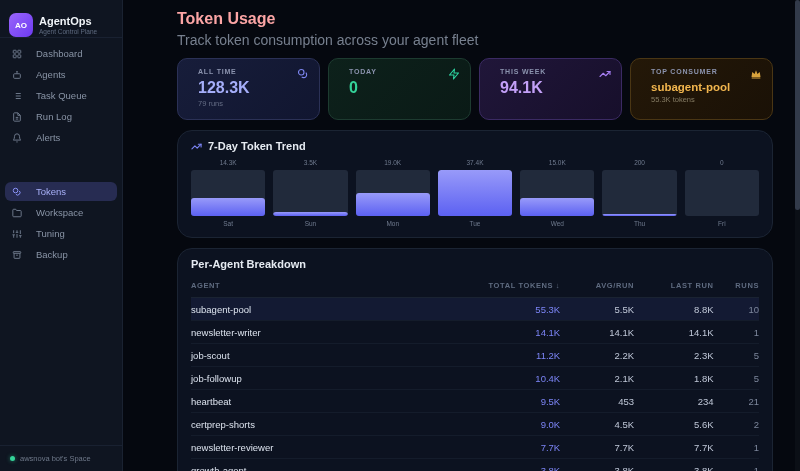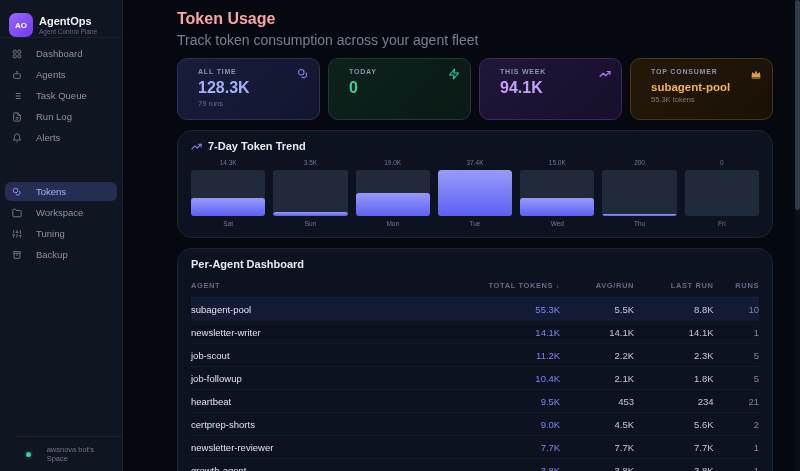--- a/index.html
+++ b/index.html
@@ -32,23 +32,23 @@
   .nav { padding:6px 5px; }
   .nav-item {
     display:flex; align-items:center; gap:14px;
     padding:4px 7px; margin-bottom:2px; border-radius:6px;
     font-size:9.5px; color:#8994a6; cursor:pointer; height:19px;
   }
   .nav-item .nv-icon { color:#6b7688; width:10px; height:10px; flex:0 0 auto; }
   .nav-item.active { background:#272c52; color:#a8b0f8;margin-top:35px; }
   .nav-item.active .nv-icon { color:#8a92f6; }
   .side-foot {
-    position:absolute; left:16px; right:0; bottom:0;
+    position:absolute; left:0; right:0; bottom:0;
     border-top:1px solid #192131; padding:8px 10px;
-    display:flex; align-items:center; gap:16px;
+    display:flex; align-items:center; gap:5px;
     font-size:7.5px; color:#6e7889;
   }
   .dot { width:5px; height:5px; border-radius:50%; background:#34d399; box-shadow:0 0 4px #34d39988; }
 
   
   .main { position:absolute; left:124px; right:0; top:0; bottom:0; padding:10px 27px 0 53px; }
   .page-title { font-size:16px; font-weight:bold; color:#fca5a5; }
   .page-sub { font-size:14px; color:#77808f; margin-top:4px; }
 
   
@@ -297,21 +297,21 @@
         <div class="v-label">0</div>
         <div class="track">
             <div class="bar" style="height: 0px;"></div>
           </div>
         <div class="d-label">Fri</div>
       </div>
     </div>
   </div>
 
   <div class="panel">
-    <div class="panel-title">Per-Agent Dashboard</div>
+    <div class="panel-title">Per-Agent Breakdown</div>
     <table class="tbl">
       <colgroup>
           <col style="width:48%">
           <col style="width:17%">
           <col style="width:13%">
           <col style="width:14%">
           <col style="width:8%">
         </colgroup>
       <thead>
         <tr>

